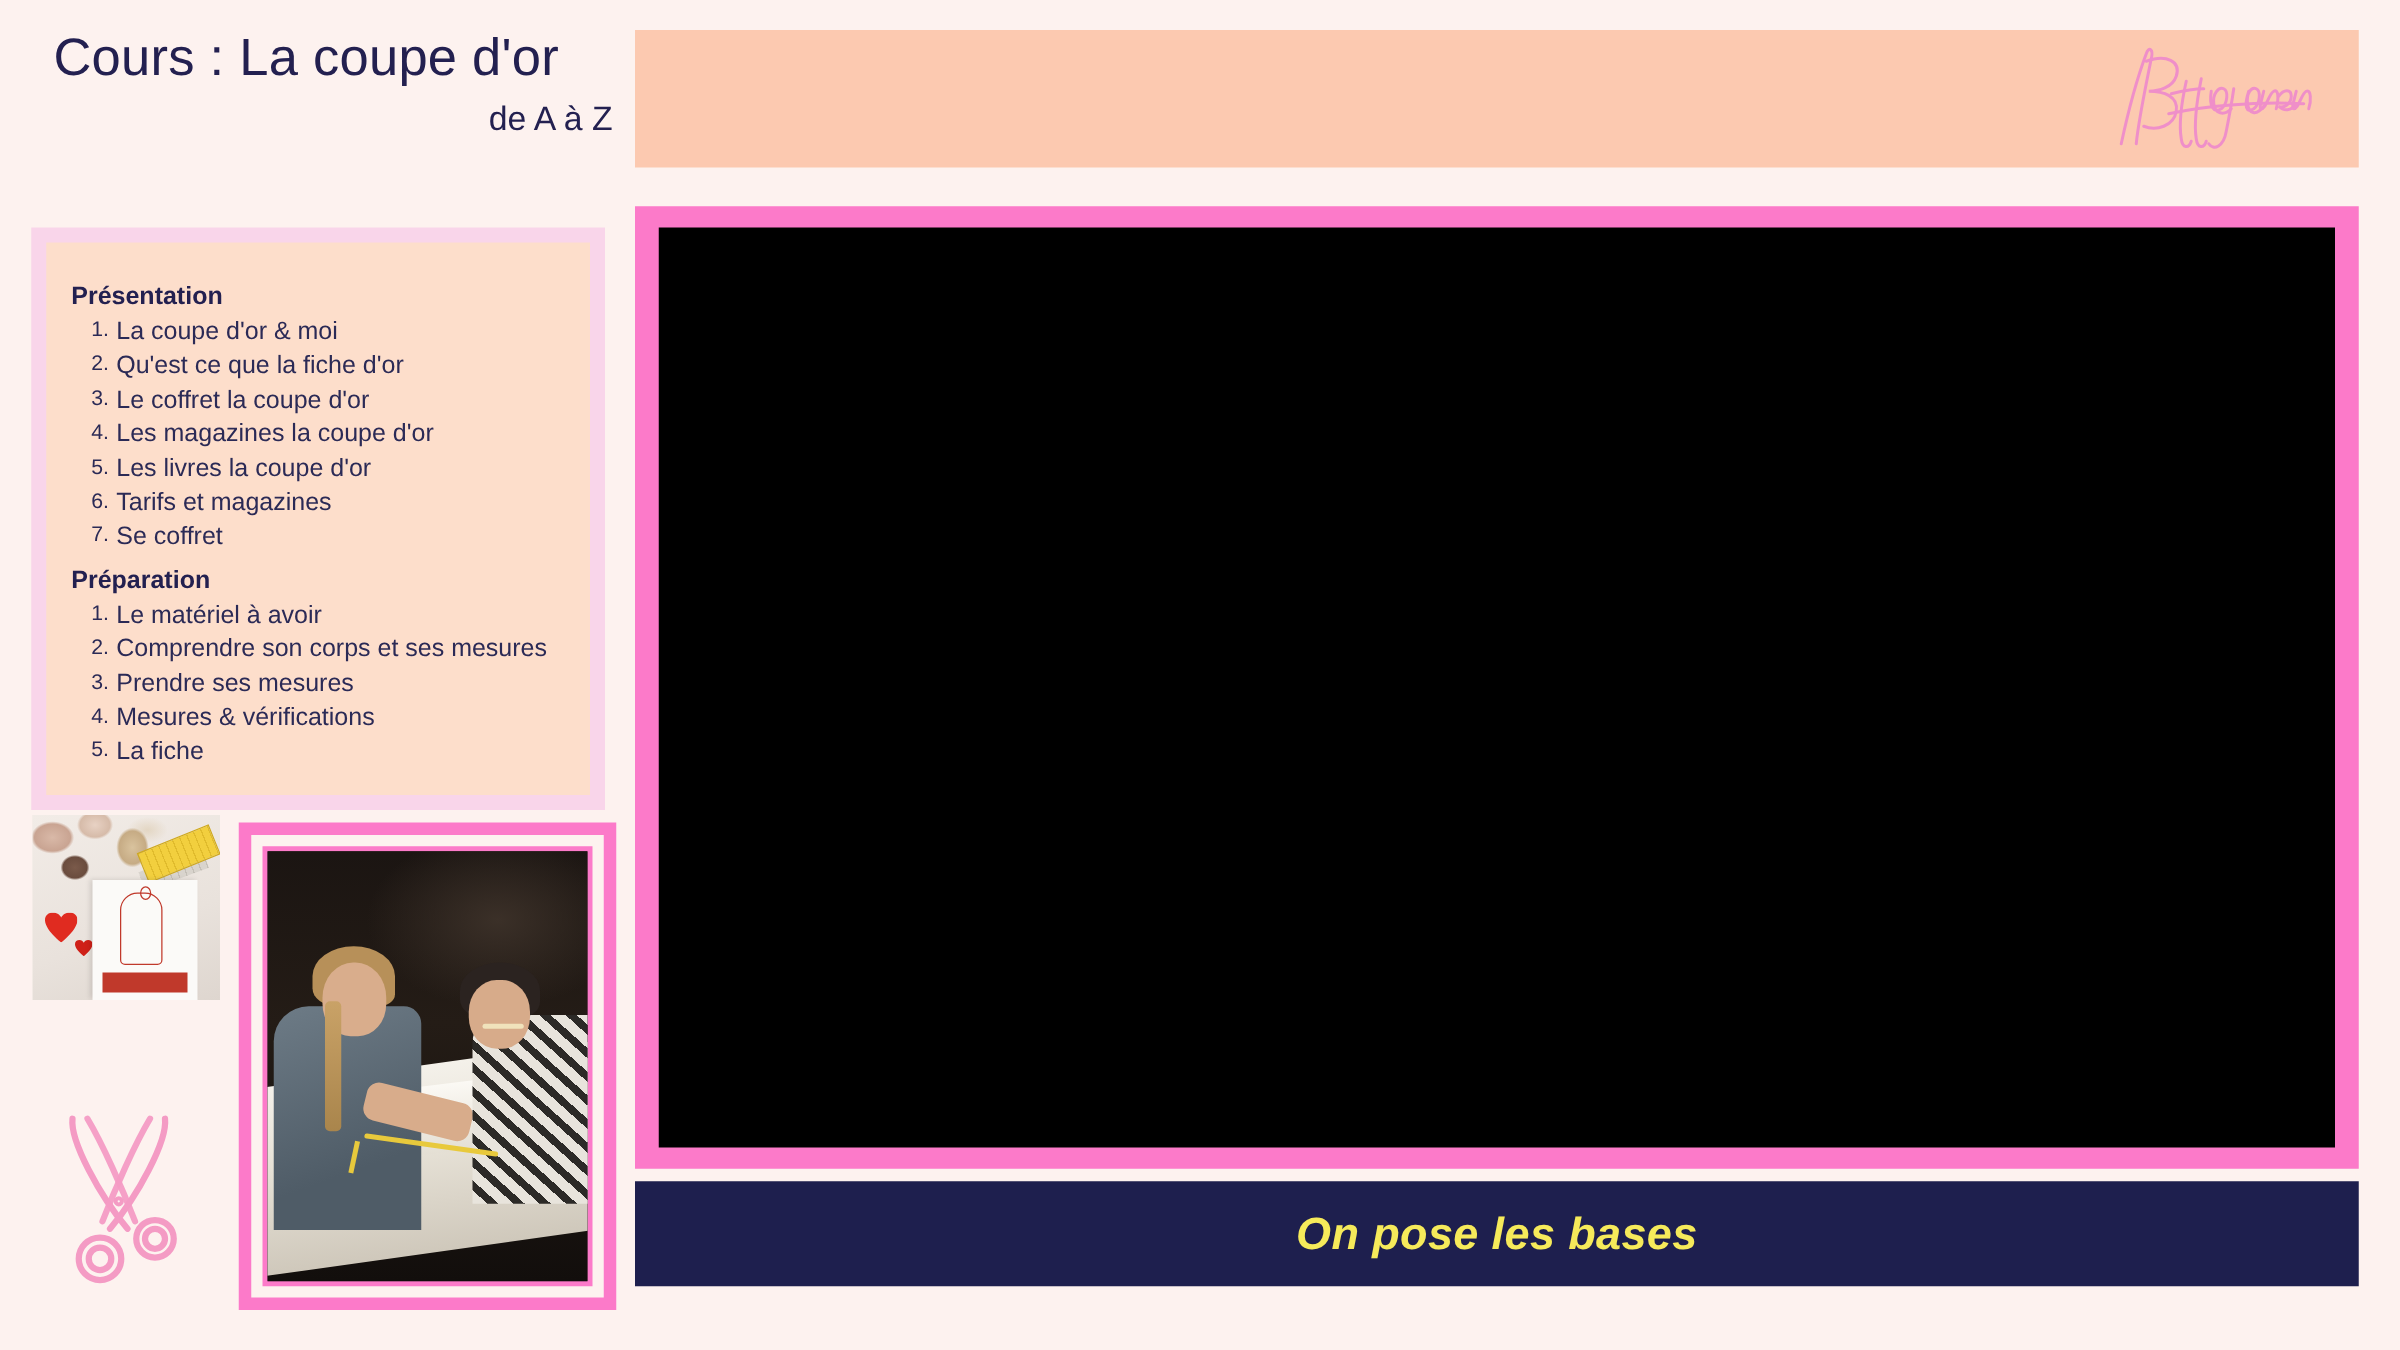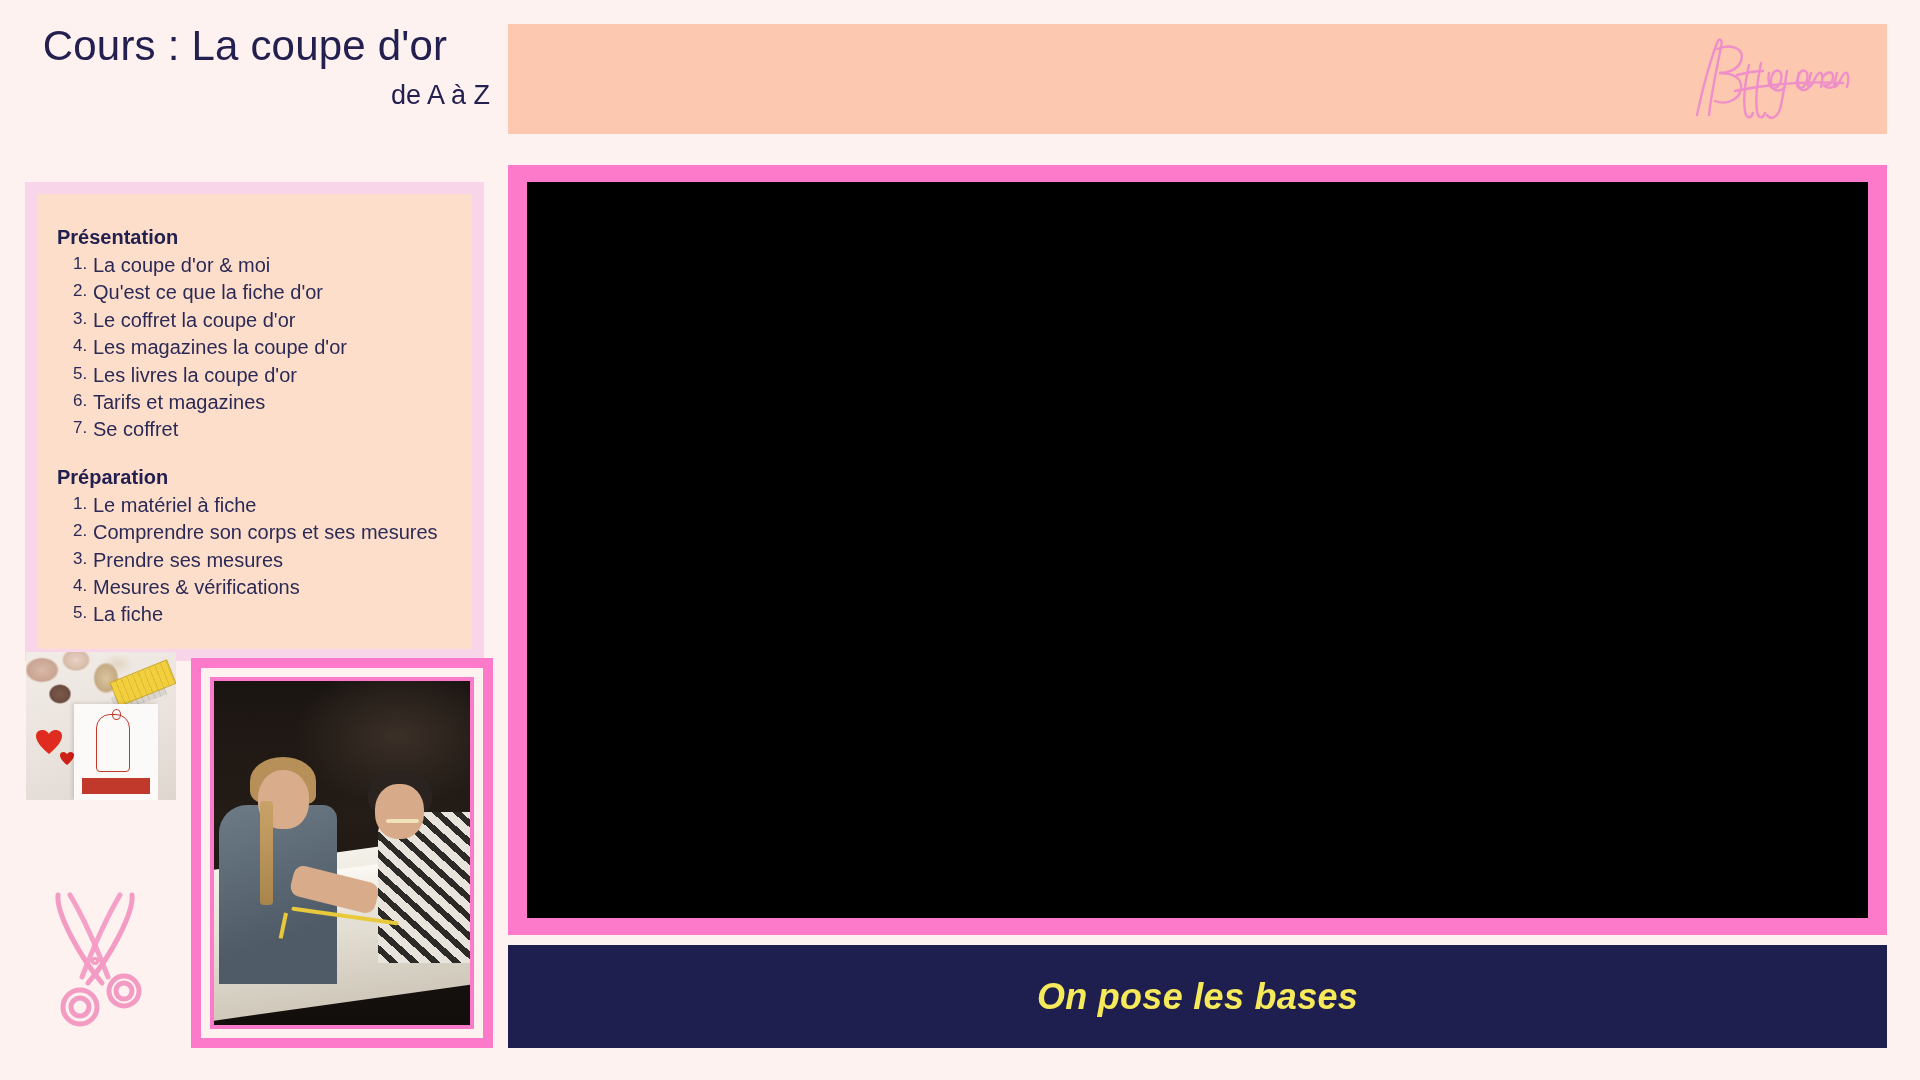--- a/index.html
+++ b/index.html
@@ -58,21 +58,21 @@
     background: #fddecb;
     padding: 32px 18px 20px 20px;
   }
 
   .outline-heading {
     font-size: 20px;
     font-weight: 700;
     color: #232050;
     margin-bottom: 3px;
   }
-  .outline-heading.second { margin-top: 22px; }
+  .outline-heading.second { margin-top: 9px; }
 
   .outline-list {
     list-style: none;
     counter-reset: oitem;
   }
   .outline-list li {
     counter-increment: oitem;
     font-size: 20px;
     color: #2b2a56;
     line-height: 1.37;
@@ -332,21 +332,21 @@
     padding: 17px 19px;
   }
   .video-screen {
     width: 100%; height: 100%;
     background: #000000;
   }
 
   .caption-bar {
     position: absolute;
     left: 508px; top: 945px;
-    width: 1379px; height: 103px;
+    width: 1379px; height: 84px;
     background: #1e1f4e;
     display: flex;
     align-items: center;
     justify-content: center;
   }
   .caption-text {
     font-size: 36px;
     font-style: italic;
     font-weight: 700;
     color: #f6ea5a;
@@ -370,21 +370,21 @@
         <li>Qu'est ce que la fiche d'or</li>
         <li>Le coffret la coupe d'or</li>
         <li>Les magazines la coupe d'or</li>
         <li>Les livres la coupe d'or</li>
         <li>Tarifs et magazines</li>
         <li>Se coffret</li>
       </ol>
 
       <div class="outline-heading second">Préparation</div>
       <ol class="outline-list">
-        <li>Le matériel à fiche</li>
+        <li>Le matériel à avoir</li>
         <li>Comprendre son corps et ses mesures</li>
         <li>Prendre ses mesures</li>
         <li>Mesures &amp; vérifications</li>
         <li>La fiche</li>
       </ol>
 
     </div>
   </div>
 
   <div class="thumb-photo">

